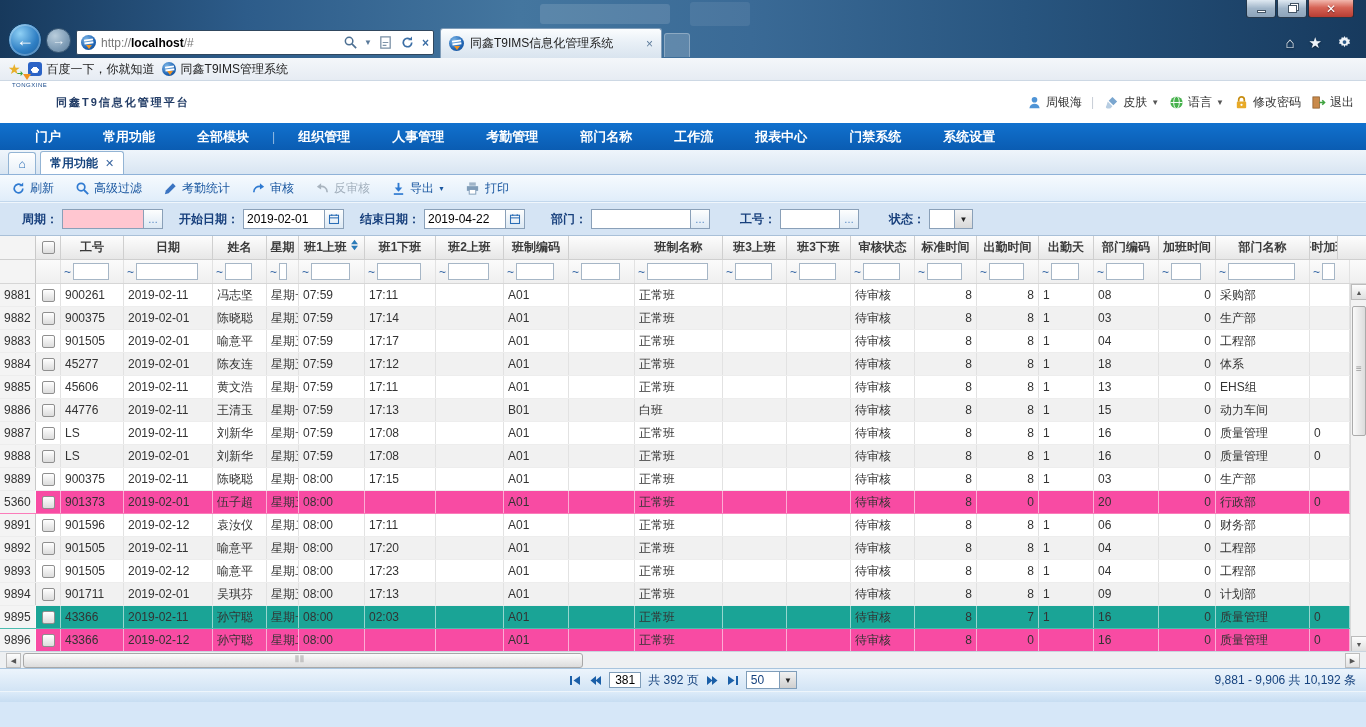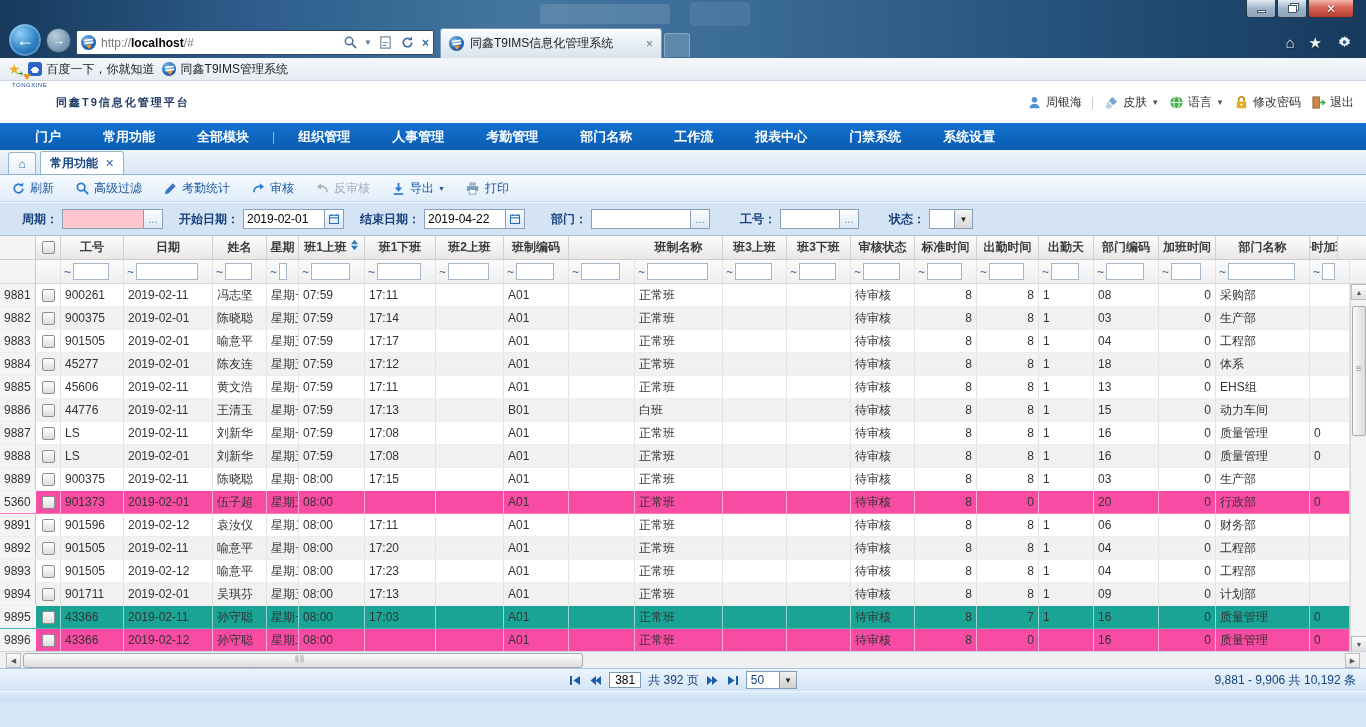--- a/index.html
+++ b/index.html
@@ -942,21 +942,21 @@
         <div class="g-row teal">
           <div class="g-cell rownum">9895</div>
           <div class="g-cell cbc">
             <span class="checkbox"></span>
           </div>
           <div class="g-cell data" style="width: 63px;">43366</div>
           <div class="g-cell data" style="width: 89px;">2019-02-11</div>
           <div class="g-cell data" style="width: 54px;">孙守聪</div>
           <div class="g-cell data" style="width: 32px;">星期一</div>
           <div class="g-cell data" style="width: 66px;">08:00</div>
-          <div class="g-cell data" style="width: 71px;">17:03</div>
+          <div class="g-cell data" style="width: 71px;">02:03</div>
           <div class="g-cell data" style="width: 68px;"></div>
           <div class="g-cell data" style="width: 65px;">A01</div>
           <div class="g-cell data" style="width: 66px;"></div>
           <div class="g-cell data" style="width: 88px;">正常班</div>
           <div class="g-cell data" style="width: 64px;"></div>
           <div class="g-cell data" style="width: 64px;"></div>
           <div class="g-cell data" style="width: 64px;">待审核</div>
           <div class="g-cell data right" style="width: 62px;">8</div>
           <div class="g-cell data right" style="width: 62px;">7</div>
           <div class="g-cell data" style="width: 55px;">1</div>

